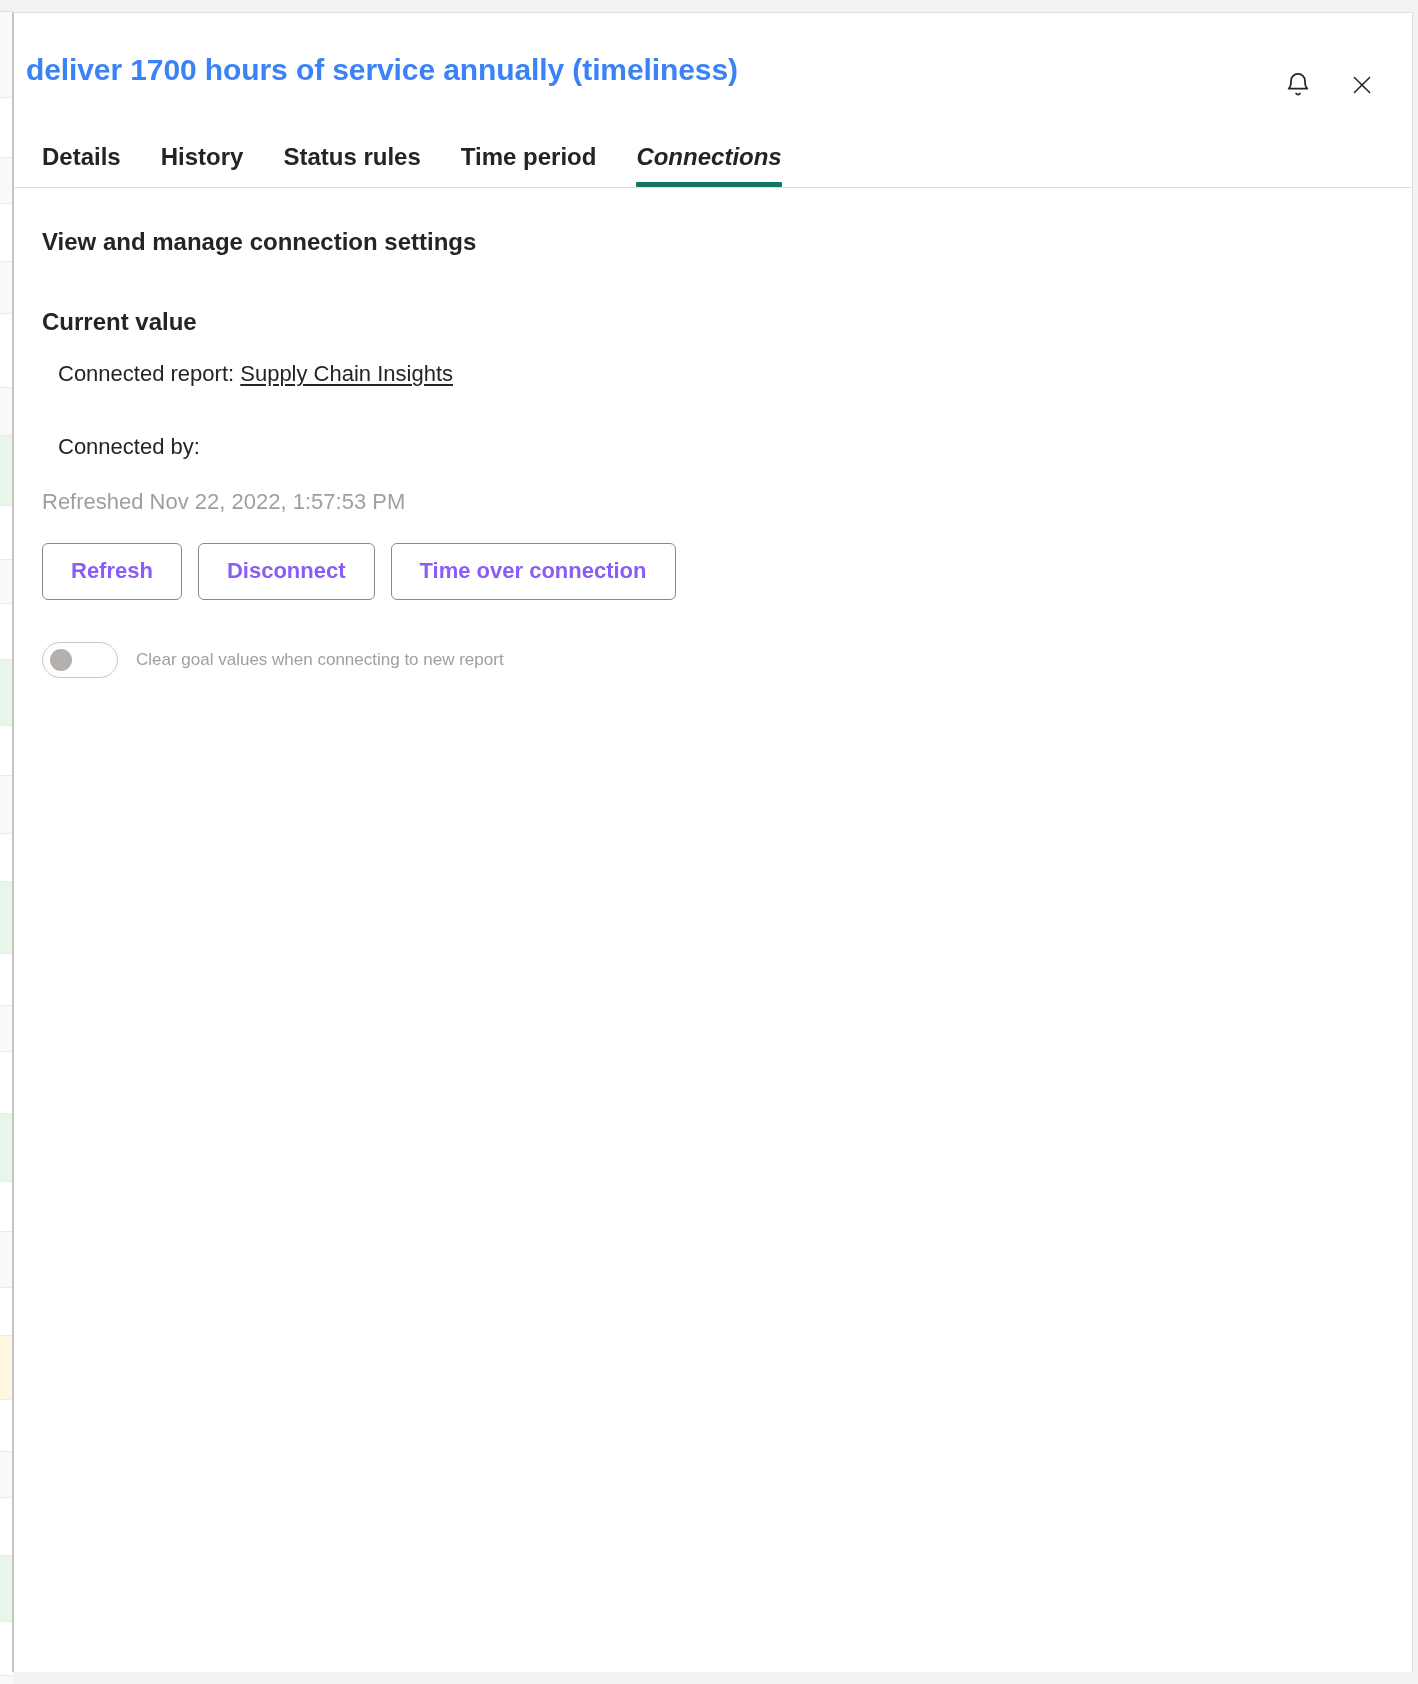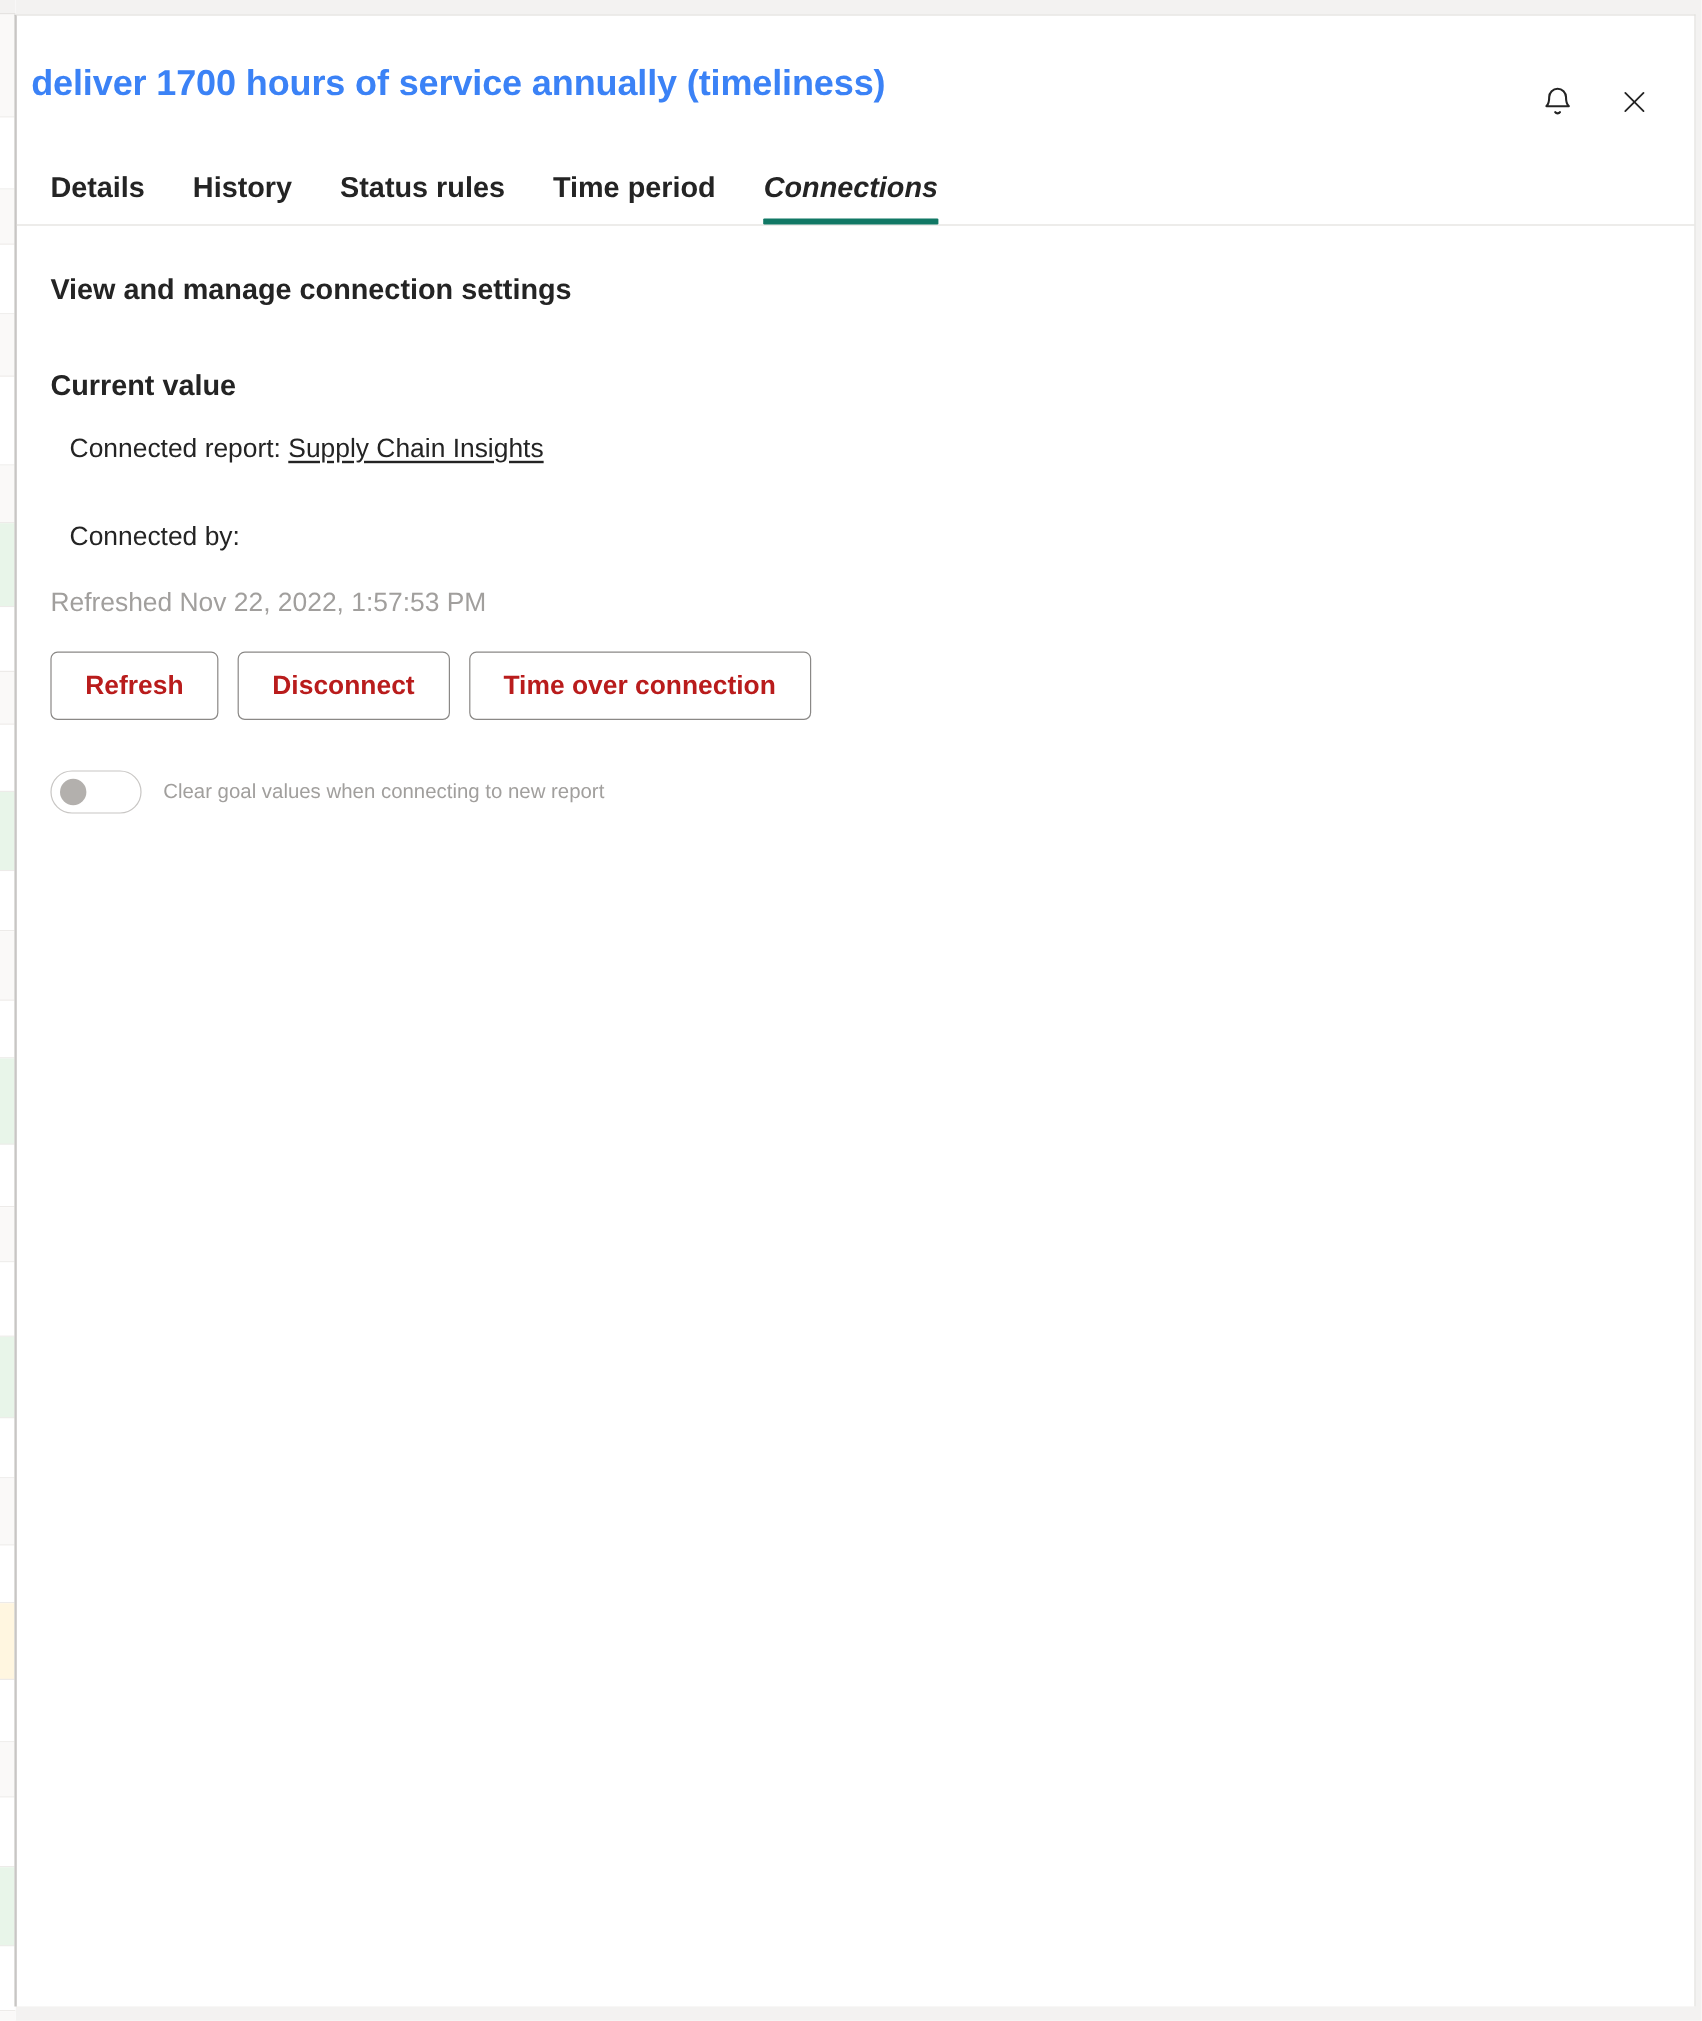--- a/index.html
+++ b/index.html
@@ -171,21 +171,21 @@
   .button-row {
     display: flex;
     align-items: center;
     gap: 16px;
     margin-bottom: 42px;
   }
   .action-button {
     font-family: "Liberation Sans", sans-serif;
     font-size: 22px;
     font-weight: bold;
-    color: #b91c1c;
+    color: #8b5cf6;
     background: #ffffff;
     border: 1px solid #8a8886;
     border-radius: 6px;
     padding: 14px 28px;
     cursor: pointer;
     line-height: 1.2;
     white-space: nowrap;
   }
 
   

